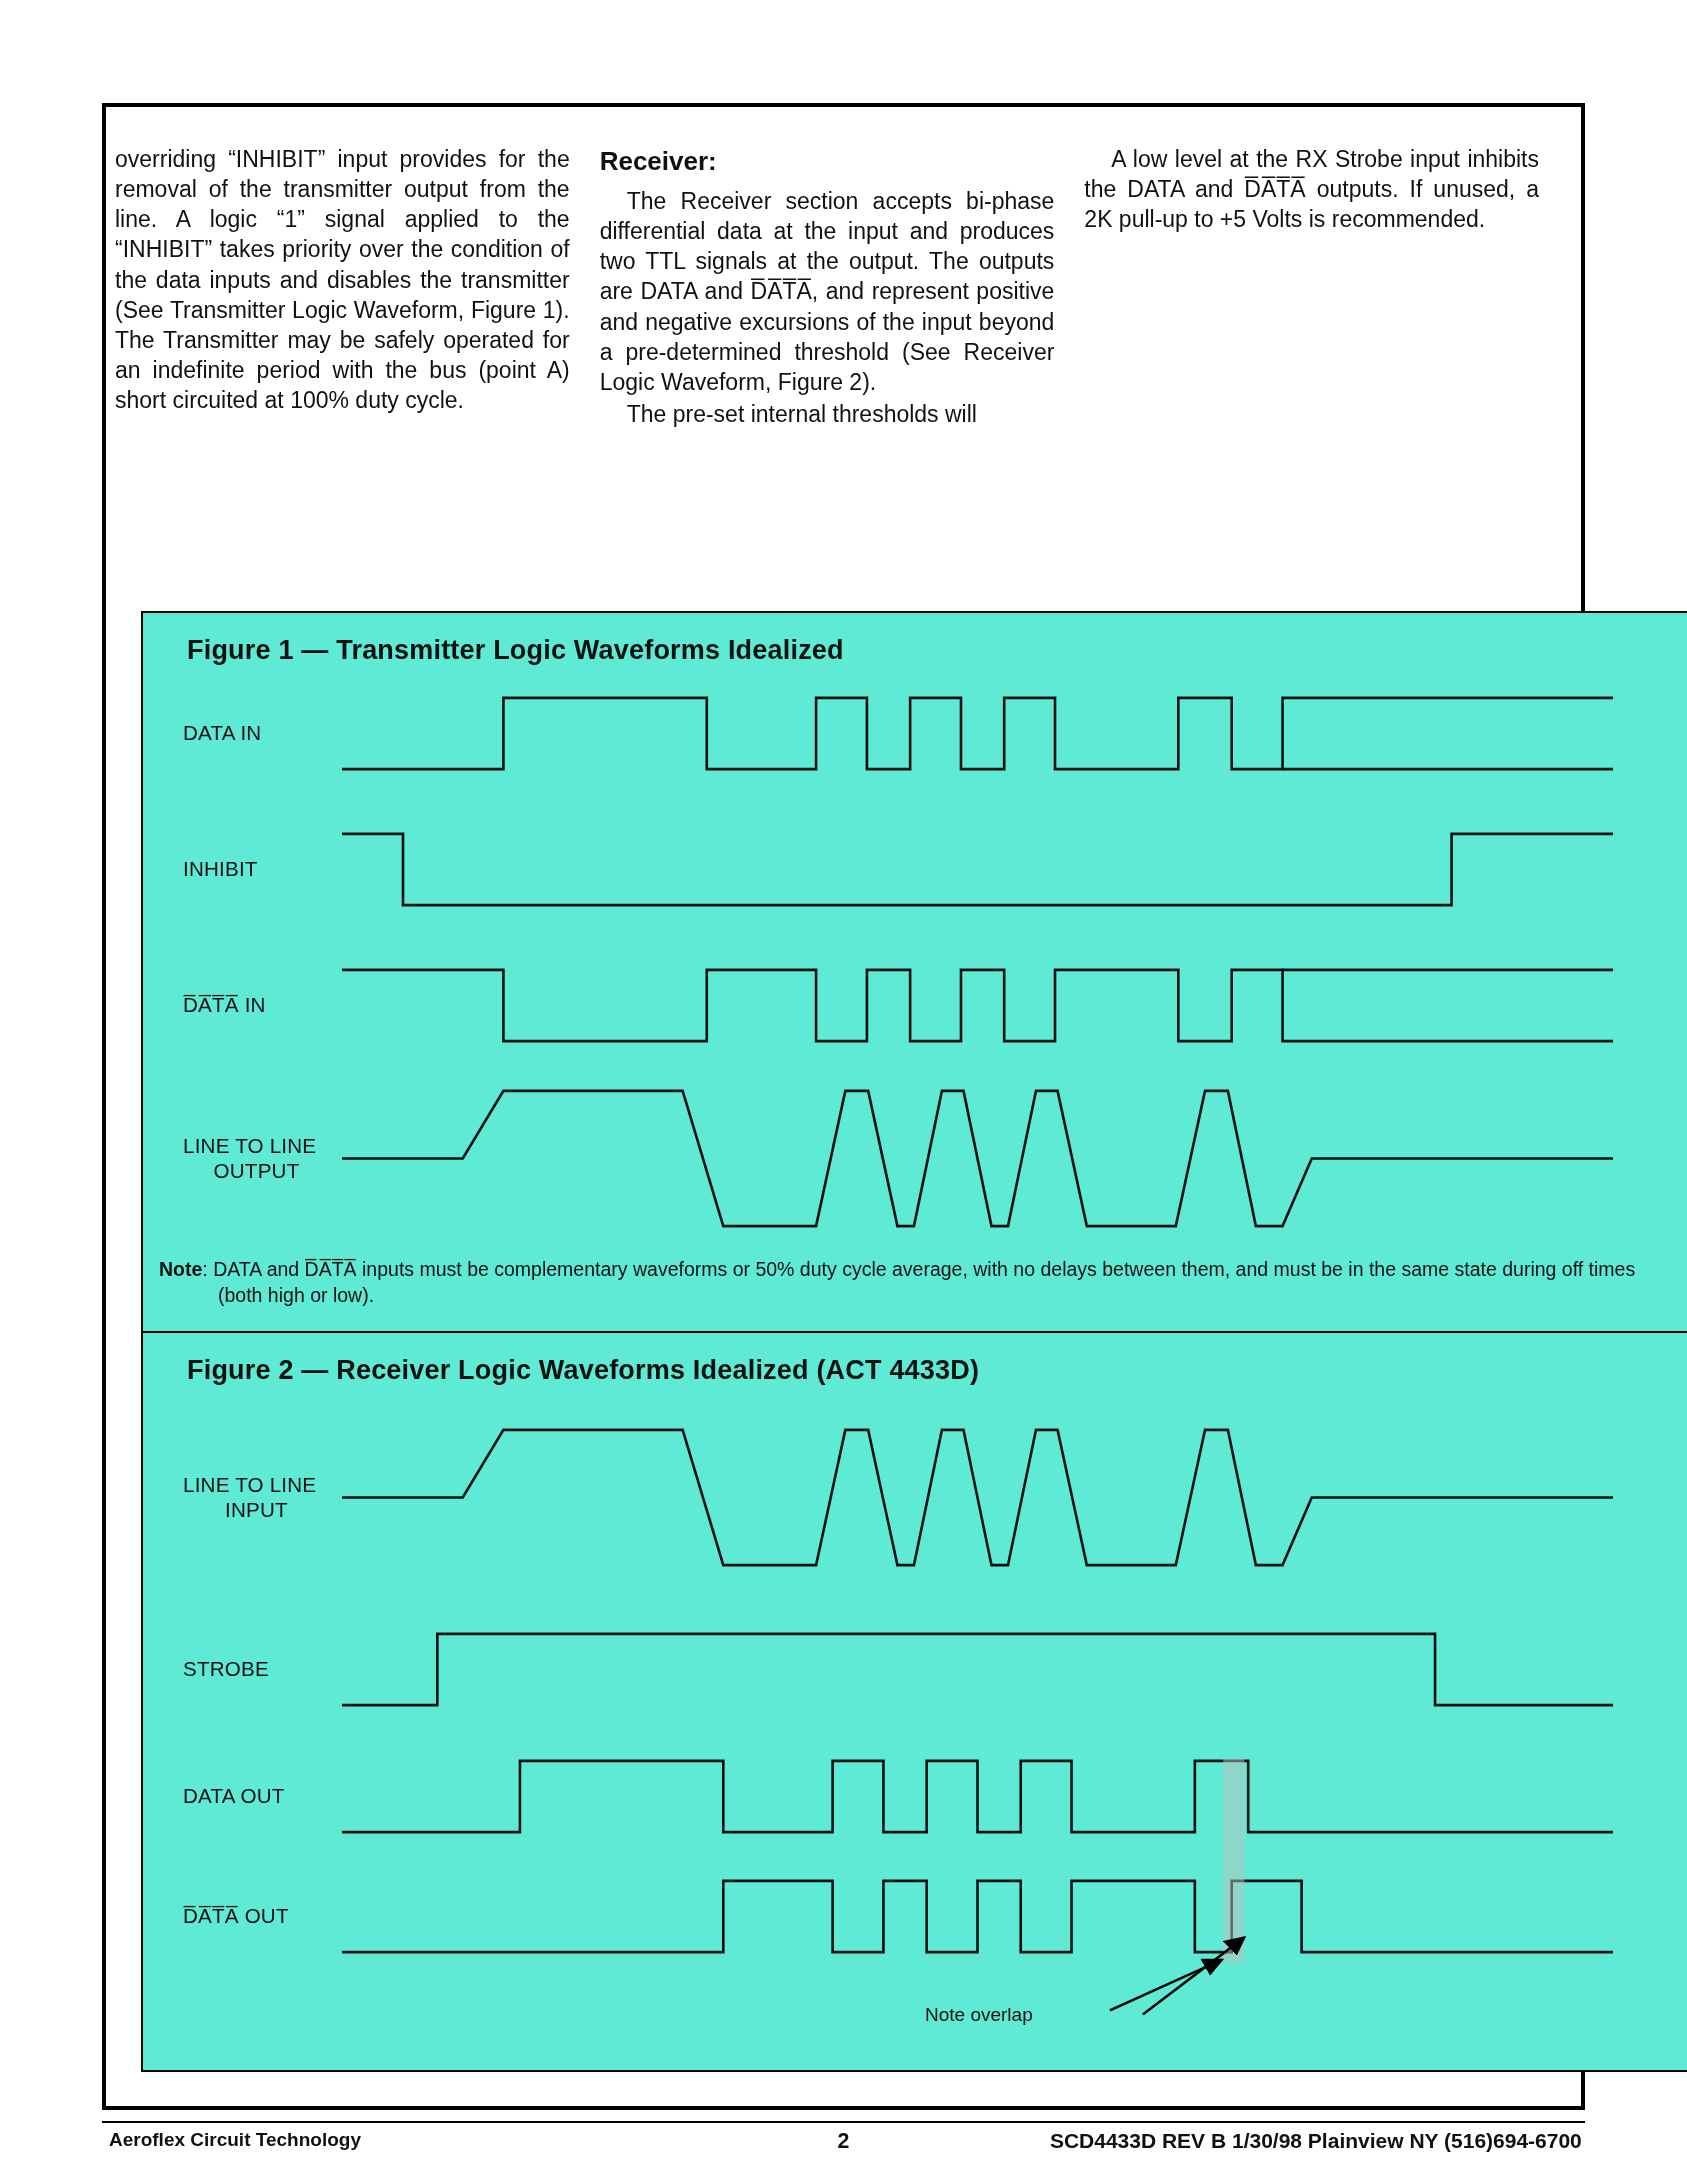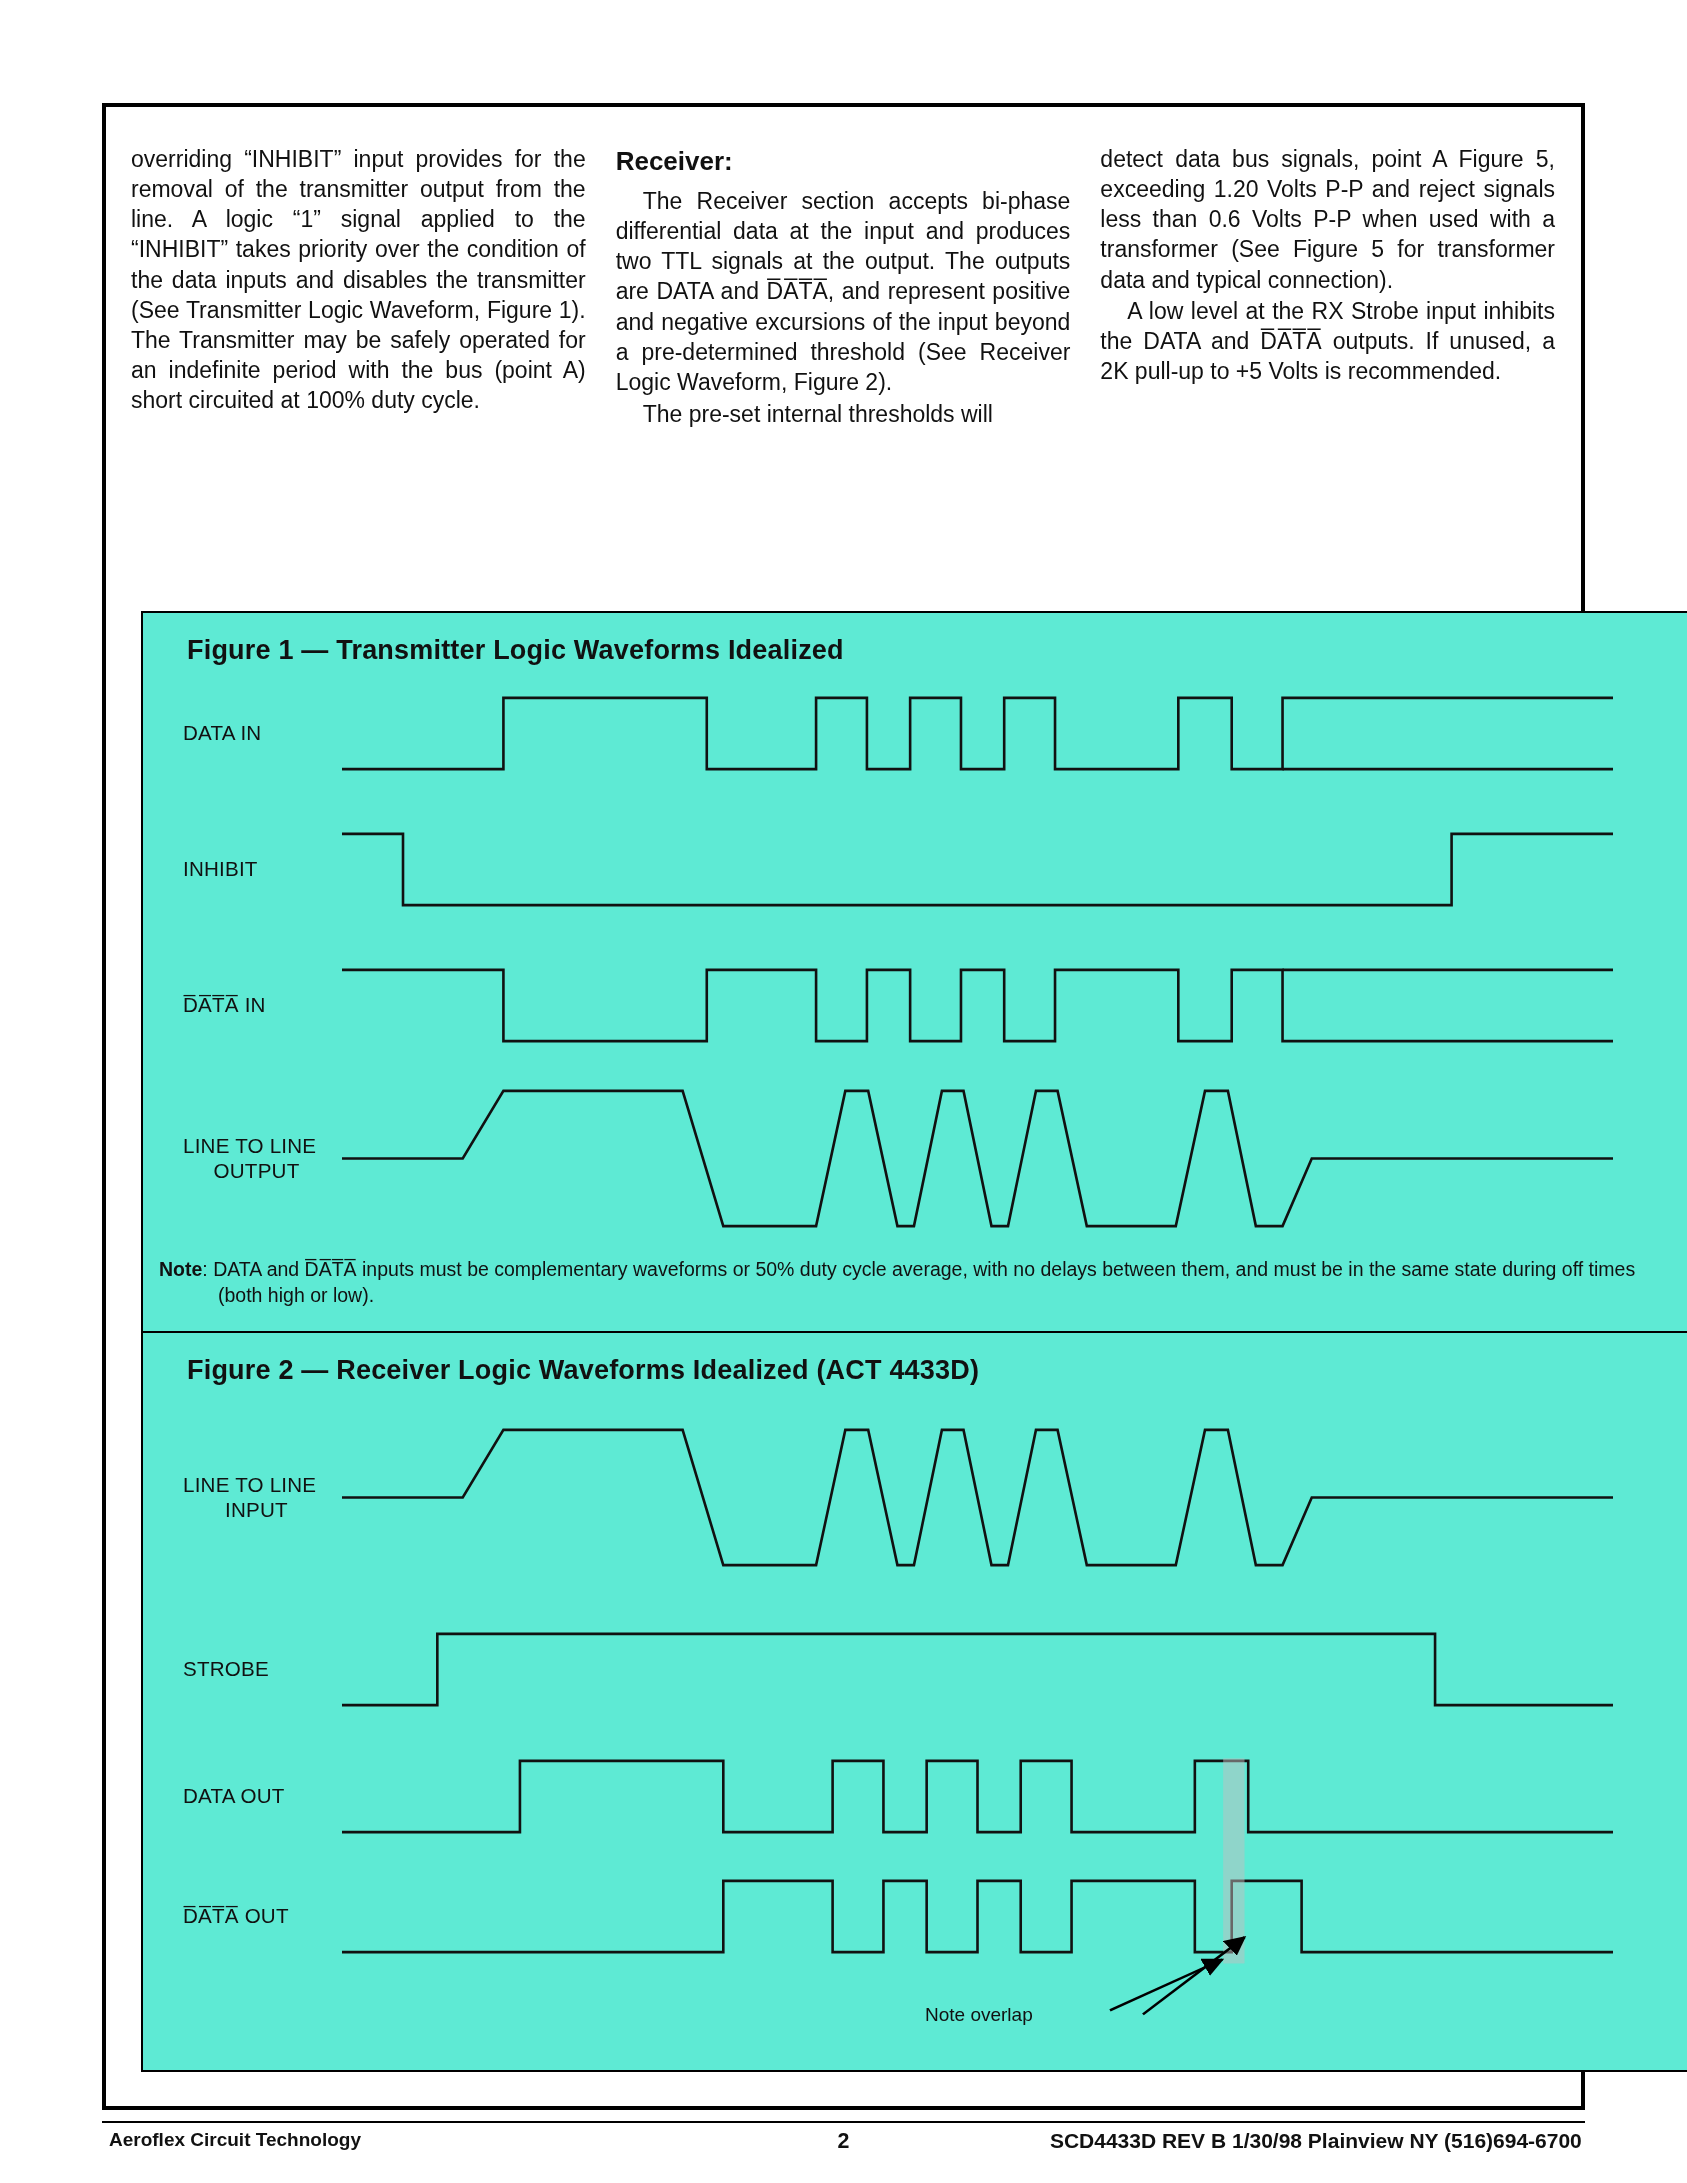--- a/index.html
+++ b/index.html
@@ -4,21 +4,21 @@
 <style>
   *{margin:0;padding:0;box-sizing:border-box}
   html,body{background:#fff}
   body{
     width:1687px;height:2183px;position:relative;
     font-family:"Liberation Sans", sans-serif;color:#111;overflow:hidden;
   }
   .frame{position:absolute;left:102px;top:103px;width:1483px;height:2007px;border:4px solid #000;background:#fff}
 
   
-  .cols{position:absolute;left:131px;top:144px;width:1424px;display:flex;gap:30px}
+  .cols{position:absolute;left:115px;top:144px;width:1424px;display:flex;gap:30px}
   .col{flex:1;font-size:23px;line-height:1.31;text-align:justify}
   .col p{margin:0}
   .col p.ind{text-indent:27px}
   .col p + p{margin-top:1.6px}
   .rcv-head{font-size:26px;font-weight:bold;text-align:left;margin-bottom:8px}
 
   
   .fig{position:absolute;left:141px;width:1577px;border:2.4px solid #000;background:#5eead4}
   .fig1{top:611px;height:722px}
   .fig2{top:1331px;height:741px}
@@ -53,21 +53,20 @@
 <div class="cols">
   <div class="col">
     <p>overriding “INHIBIT” input provides for the removal of the transmitter output from the line. A logic “1” signal applied to the “INHIBIT” takes priority over the condition of the data inputs and disables the transmitter (See Transmitter Logic Waveform, Figure 1).  The Transmitter may be safely operated for an indefinite period with the bus (point A) short circuited at 100% duty cycle.</p>
   </div>
   <div class="col">
     <div class="rcv-head">Receiver:</div>
     <p class="ind">The Receiver section accepts bi-phase differential data at the input and produces two TTL signals at the output. The outputs are DATA and D̅A̅T̅A̅, and represent positive and negative excursions of the input beyond a pre-determined threshold (See Receiver Logic Waveform, Figure 2).</p>
     <p class="ind">The pre-set internal thresholds will</p>
   </div>
   <div class="col">
-    <p>detect data bus signals, point A Figure 5, exceeding 1.20 Volts P-P and reject signals less than 0.6 Volts P-P when used with a transformer (See Figure 5 for transformer data and typical connection).</p>
     <p class="ind">A low level at the RX Strobe input inhibits the DATA and D̅A̅T̅A̅ outputs. If unused, a 2K pull-up to +5 Volts is recommended.</p>
   </div>
 </div>
 
 <div class="fig fig1">
   <div class="fig-title">Figure 1 — Transmitter Logic Waveforms Idealized</div>
 
   <div class="wrow mtA">
     <div class="wlabel">DATA IN</div>
     <svg class="wsvg" height="87" viewBox="0 0 1000 110" preserveAspectRatio="none">

